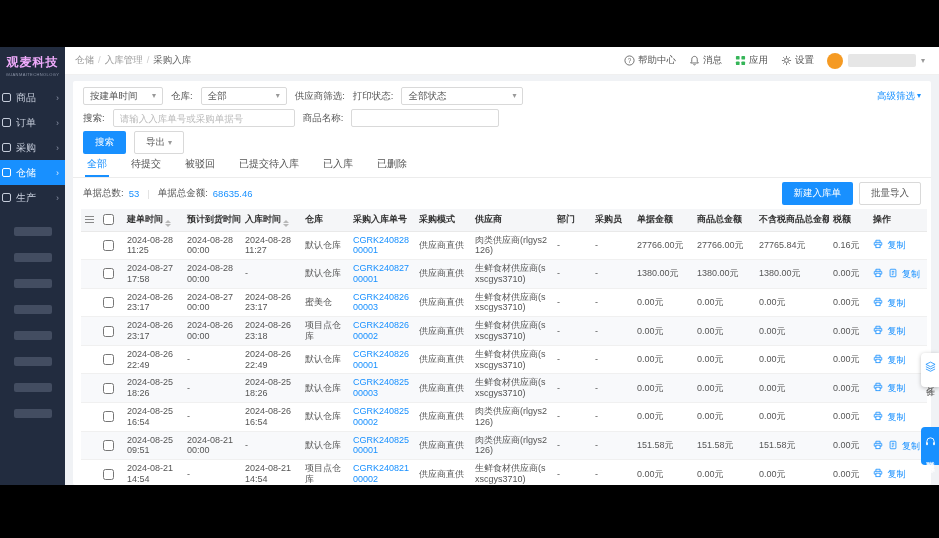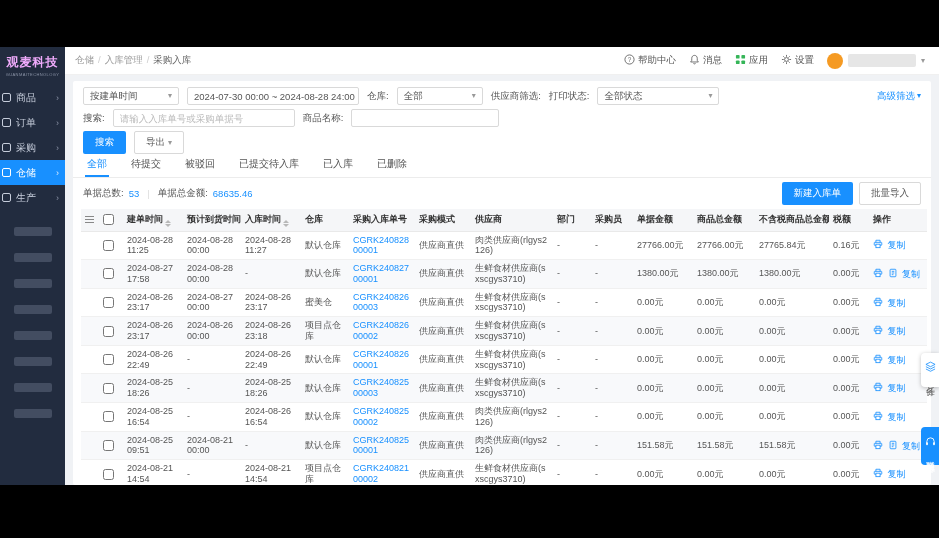--- a/index.html
+++ b/index.html
@@ -20,40 +20,40 @@
   .nav-item.active .chev { color:#dcecff; }
   .censored { width:38px; height:9px; background:#434d61; border-radius:2px; margin:17px auto 0; }
 
   
   .main { flex:1; min-width:0; display:flex; flex-direction:column; }
   .topbar { height:28px; background:#fff; border-bottom:1px solid #f0f0f0; display:flex; align-items:center; padding:0 14px 0 10px; flex-shrink:0; }
   .breadcrumb { display:flex; gap:4px; font-size:9.5px; color:#999; }
   .crumb:not(:last-child)::after { content:"/"; margin-left:4px; color:#ccc; }
   .crumb.current { color:#666; }
   .top-tools { margin-left:auto; display:flex; align-items:center; gap:13px; font-size:9.5px; color:#555; }
-  .tool { display:flex; align-items:flex-start; gap:3px; cursor:pointer; }
+  .tool { display:flex; align-items:center; gap:3px; cursor:pointer; }
   .tool svg { display:block; }
   .avatar { width:16px; height:16px; border-radius:50%; background:#f59a23; flex-shrink:0; }
   .account { display:flex; align-items:center; gap:5px; cursor:pointer; }
   .name-blur { width:68px; height:13px; background:#e6e6e6; border-radius:2px; }
   .caret { font-size:8px; color:#999; line-height:1; }
 
   
   .content { flex:1; padding:6px 8px 0; overflow:hidden; display:flex; }
   .panel { flex:1; background:#fff; border-radius:2px; display:flex; flex-direction:column; overflow:hidden; }
 
   
   .filters { padding:6px 10px 0; flex-shrink:0; }
   .frow { display:flex; align-items:center; gap:8px; margin-bottom:4px; }
   .flabel { font-size:9.5px; color:#555; white-space:nowrap; }
   .ctrl { height:18px; border:1px solid #d9d9d9; border-radius:2px; background:#fff; display:flex; align-items:center; padding:0 6px; font-size:9.5px; color:#555; gap:4px; }
   .ctrl .caret { margin-left:auto; }
   input.ctrl { display:inline-block; }
   input.ctrl::placeholder { color:#bbb; }
-  .w-time{width:96px;} .w-date{width:172px;white-space:nowrap;overflow:hidden;} .w-wh{width:86px;} .w-sup{width:138px;} .w-print{width:122px;}
+  .w-time{width:80px;} .w-date{width:172px;white-space:nowrap;overflow:hidden;} .w-wh{width:86px;} .w-sup{width:138px;} .w-print{width:122px;}
   .w-search{width:182px;} .w-prod{width:148px;}
   .adv-link { margin-left:auto; color:#1890ff; font-size:9.5px; display:flex; align-items:center; gap:2px; cursor:pointer; }
   .adv-link .caret { color:#1890ff; }
   .btn { height:23px; padding:0 11px; border-radius:2px; font-size:9.5px; display:inline-flex; align-items:center; gap:3px; cursor:pointer; border:1px solid transparent; }
   .btn-primary { background:#1890ff; color:#fff; }
   .btn-default { background:#fff; border-color:#d9d9d9; color:#555; }
   .btn-default .caret { color:#999; }
 
   
   .tabs { display:flex; gap:20px; align-items:flex-end; padding:0 12px; height:20px; border-bottom:1px solid #ececec; flex-shrink:0; }
@@ -197,27 +197,20 @@
 
       <div class="content">
         <div class="panel">
 
           <div class="filters">
             <div class="frow">
               <div class="ctrl w-time">
                 <span>按建单时间</span>
                 <span class="caret">▾</span>
               </div>
-              <div class="ctrl w-date">
-                <span>2024-07-30 00:00 ~ 2024-08-28 24:00</span>
-                <span class="caret"><svg width="10" height="10" viewBox="0 0 12 12" fill="none" stroke="#999">
-                      <rect x="1.5" y="2.5" width="9" height="8" rx="1"></rect>
-                      <path d="M1.5 5h9M4 1.2v2.2M8 1.2v2.2"></path>
-                    </svg></span>
-              </div>
               <span class="flabel">仓库:</span>
               <div class="ctrl w-wh">
                 <span>全部</span>
                 <span class="caret">▾</span>
               </div>
               <span class="flabel">供应商筛选:</span>
               <span class="flabel">打印状态:</span>
               <div class="ctrl w-print">
                 <span>全部状态</span>
                 <span class="caret">▾</span>

